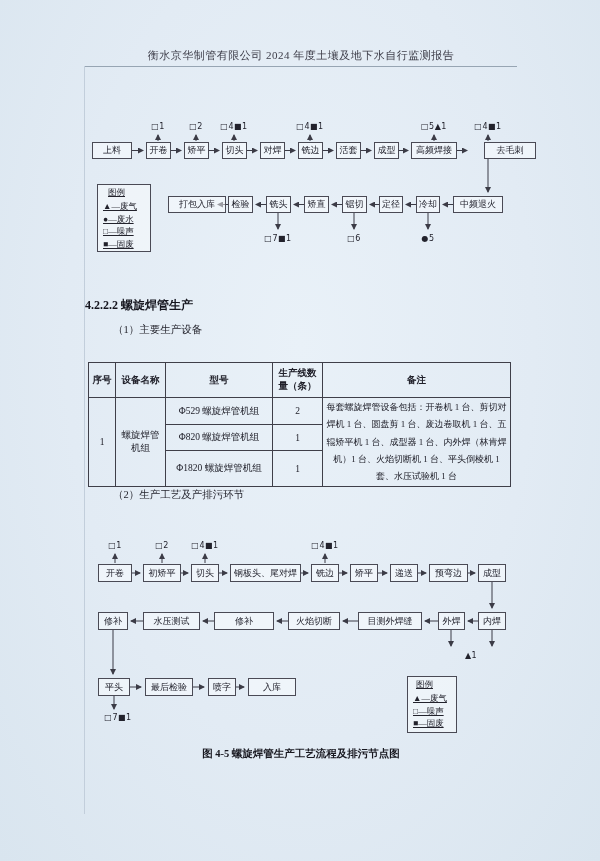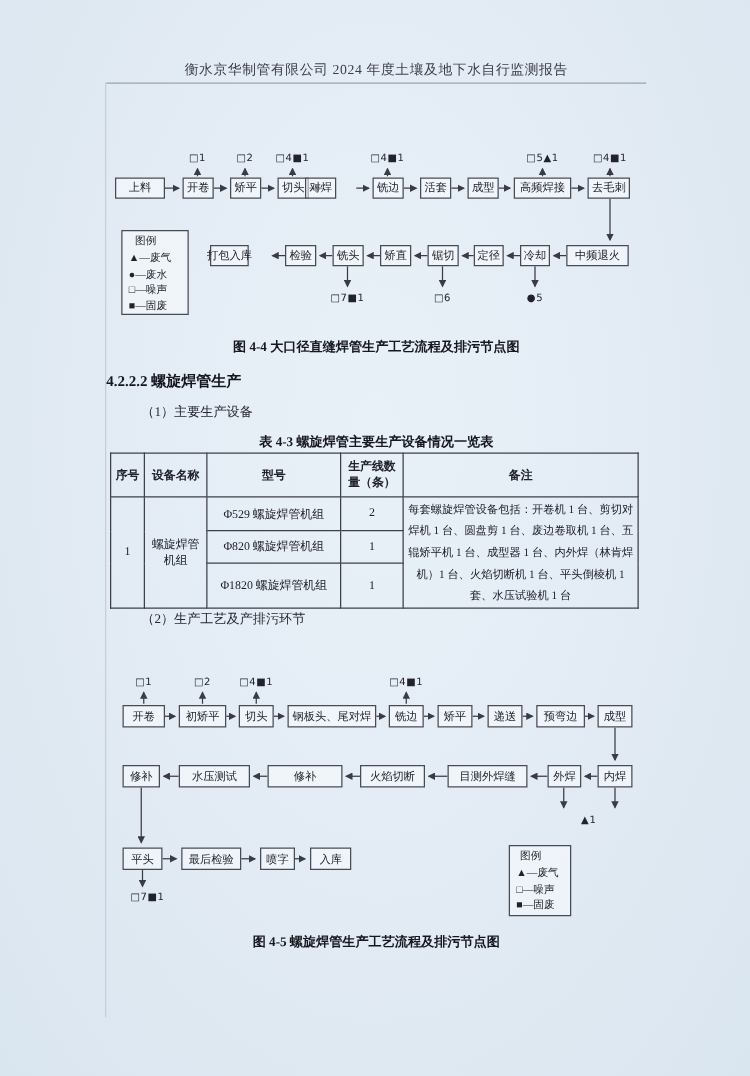--- a/index.html
+++ b/index.html
@@ -22,21 +22,21 @@
   .r44{top:142px;height:17px;}
   .r44b{top:196px;height:17px;}
   .r45a{top:564px;height:18px;}
   .r45b{top:612px;height:18px;}
   .r45c{top:678px;height:18px;}
   .nlabel{position:absolute;font-size:8px;color:#22222c;transform:translateX(-50%);
           white-space:nowrap;letter-spacing:.5px;font-family:"DejaVu Sans","Liberation Sans",sans-serif;}
 
   
   .legend{position:absolute;box-sizing:border-box;border:1px solid #4a4a55;
-          background:rgba(252,254,255,.45);padding:2px 20px 2px 5px;font-size:8.5px;color:#22222c;}
+          background:rgba(252,254,255,.45);padding:2px 20px 2px 5px;font-size:8.5px;color:#22222c;text-decoration:underline;}
   .legend .lg-title{display:block;text-align:center;margin-bottom:1px;}
   .legend .lg-item{line-height:12.5px;white-space:nowrap;}
 
   .caption{position:absolute;left:85px;width:432px;text-align:center;
            font-weight:bold;font-size:10.5px;color:#17171f;}
   .h2{position:absolute;left:85px;font-weight:bold;font-size:12px;color:#15151e;}
   .body-ind{position:absolute;left:113px;font-size:10.5px;color:#26262f;}
   .body-ind2{position:absolute;left:100px;font-size:10.5px;color:#26262f;}
 
   
@@ -139,53 +139,51 @@
   <span class="nlabel" style="left:196px;top:122px;">□2</span>
   <span class="nlabel" style="left:234px;top:122px;">□4■1</span>
   <span class="nlabel" style="left:310px;top:122px;">□4■1</span>
   <span class="nlabel" style="left:434px;top:122px;">□5▲1</span>
   <span class="nlabel" style="left:488px;top:122px;">□4■1</span>
 
   <div class="fbox r44" style="left:92px;width:40px;">上料</div>
   <div class="fbox r44" style="left:146px;width:25px;">开卷</div>
   <div class="fbox r44" style="left:184px;width:25px;">矫平</div>
   <div class="fbox r44" style="left:222px;width:25px;">切头</div>
-  <div class="fbox r44" style="left:244px;width:25px;">对焊</div>
+  <div class="fbox r44" style="left:260px;width:25px;">对焊</div>
   <div class="fbox r44" style="left:298px;width:25px;">铣边</div>
   <div class="fbox r44" style="left:336px;width:25px;">活套</div>
   <div class="fbox r44" style="left:374px;width:25px;">成型</div>
   <div class="fbox r44" style="left:411px;width:46px;">高频焊接</div>
-  <div class="fbox r44" style="left:470px;width:34px;">去毛刺</div>
-
-  <div class="fbox r44b" style="left:168px;width:31px;">打包入库</div>
+  <div class="fbox r44" style="left:484px;width:52px;">去毛刺</div>
+
+  <div class="fbox r44b" style="left:168px;width:58px;">打包入库</div>
   <div class="fbox r44b" style="left:228px;width:25px;">检验</div>
   <div class="fbox r44b" style="left:266px;width:25px;">铣头</div>
   <div class="fbox r44b" style="left:304px;width:25px;">矫直</div>
   <div class="fbox r44b" style="left:342px;width:25px;">锯切</div>
   <div class="fbox r44b" style="left:379px;width:24px;">定径</div>
   <div class="fbox r44b" style="left:416px;width:24px;">冷却</div>
   <div class="fbox r44b" style="left:453px;width:50px;">中频退火</div>
 
   <span class="nlabel" style="left:278px;top:234px;">□7■1</span>
   <span class="nlabel" style="left:354px;top:234px;">□6</span>
   <span class="nlabel" style="left:428px;top:234px;">●5</span>
 
   <div class="legend" style="left:97px;top:184px;width:54px;height:68px;">
     <span class="lg-title">图例</span>
     <div class="lg-item">▲—废气</div>
     <div class="lg-item">●—废水</div>
     <div class="lg-item">□—噪声</div>
     <div class="lg-item">■—固废</div>
   </div>
 
-  <div class="caption" style="top:271px;">图 4-4  大口径直缝焊管生产工艺流程及排污节点图</div>
 
   <div class="h2" style="top:297px;">4.2.2.2 螺旋焊管生产</div>
   <div class="body-ind" style="top:323px;">（1）主要生产设备</div>
-  <div class="caption" style="top:347px;">表 4-3  螺旋焊管主要生产设备情况一览表</div>
 
   <table class="t43">
     <colgroup>
       <col style="width:27px">
         <col style="width:50px">
         <col style="width:107px">
       <col style="width:50px">
         <col style="width:188px">
     </colgroup>
     <tbody>
@@ -237,21 +235,21 @@
   <div class="fbox r45b" style="left:288px;width:52px;">火焰切断</div>
   <div class="fbox r45b" style="left:358px;width:64px;">目测外焊缝</div>
   <div class="fbox r45b" style="left:438px;width:27px;">外焊</div>
   <div class="fbox r45b" style="left:478px;width:28px;">内焊</div>
 
   <span class="nlabel" style="left:471px;top:651px;">▲1</span>
 
   <div class="fbox r45c" style="left:98px;width:32px;">平头</div>
   <div class="fbox r45c" style="left:145px;width:48px;">最后检验</div>
   <div class="fbox r45c" style="left:208px;width:28px;">喷字</div>
-  <div class="fbox r45c" style="left:248px;width:33px;">入库</div>
+  <div class="fbox r45c" style="left:248px;width:48px;">入库</div>
 
   <span class="nlabel" style="left:118px;top:713px;">□7■1</span>
 
   <div class="legend" style="left:407px;top:676px;width:50px;height:57px;">
     <span class="lg-title">图例</span>
     <div class="lg-item">▲—废气</div>
     <div class="lg-item">□—噪声</div>
     <div class="lg-item">■—固废</div>
   </div>
 

